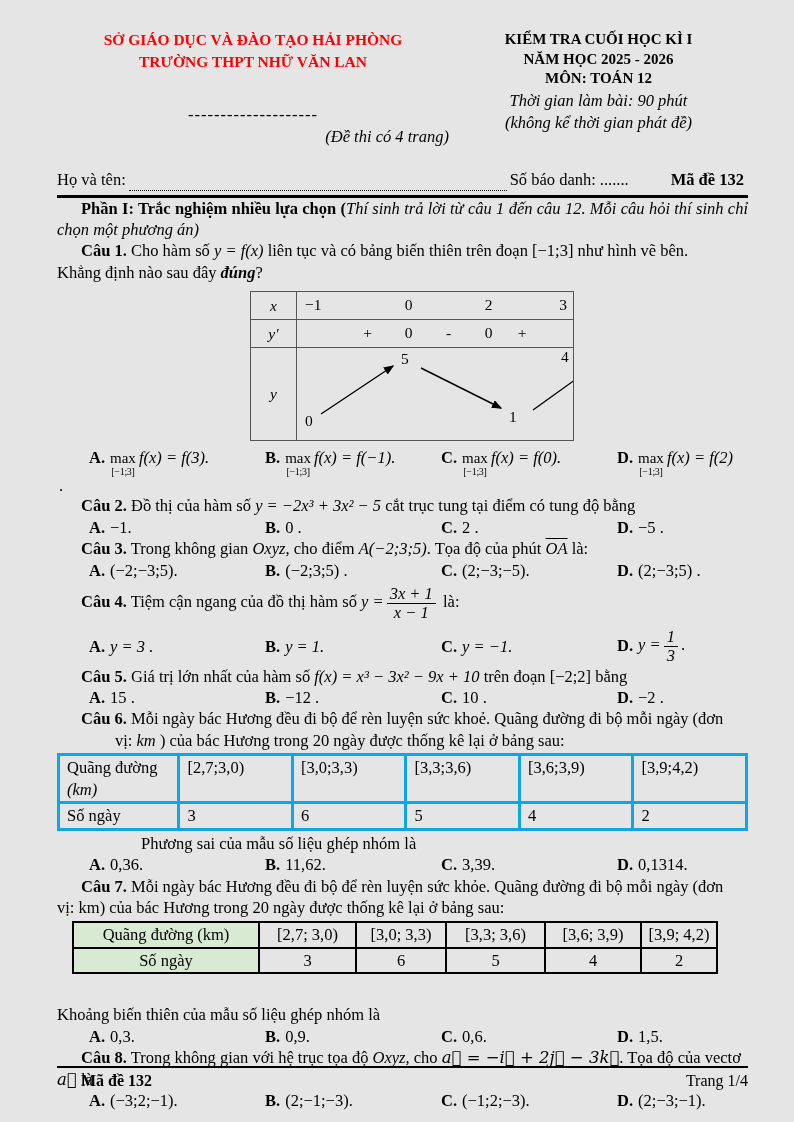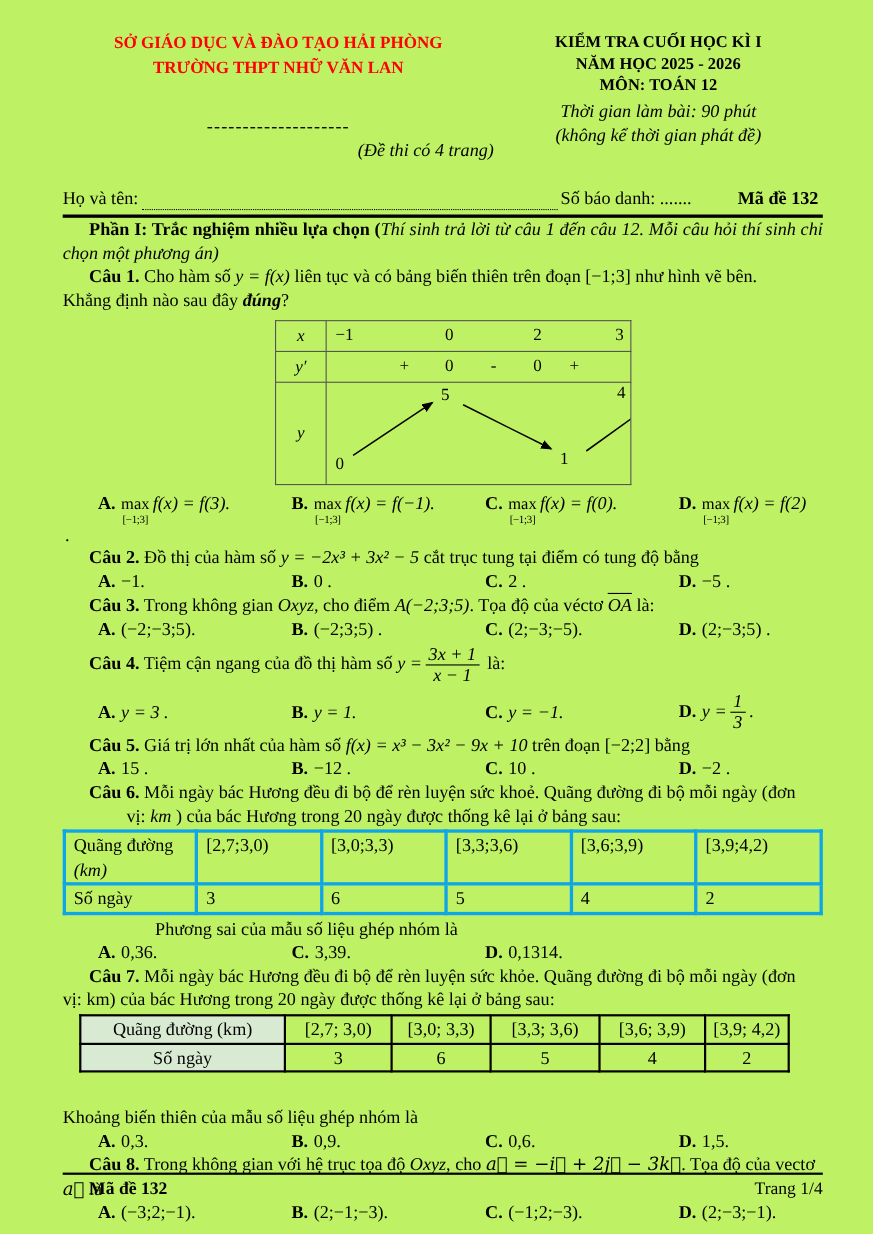--- a/index.html
+++ b/index.html
@@ -1,19 +1,19 @@
 <!DOCTYPE html>
 <html><head>
 <meta charset="utf-8">
 <style>
   * { box-sizing: border-box; }
   html,body { margin:0; padding:0; background:#ffffff; }
   .page {
     position:relative; width:794px; height:1122px; margin:0 auto;
-    background:#bef264; color:#000;
+    background:#e5e5e5; color:#000;
     font-family:"Liberation Serif","DejaVu Serif",serif;
     font-size:16.5px; line-height:1.3;
     padding:30px 46px 0 57px; overflow:hidden;
   }
   p { margin:0; }
   .b { font-weight:bold;margin-left:24px; }
   .i { font-style:italic;text-align:right; }
   .bi { font-weight:bold; font-style:italic; }
   .m { font-style:italic; }
   .just { text-align:justify; }
@@ -189,21 +189,21 @@
       <span class="opt"><span class="lt">C.</span><span>2 .</span></span>
       <span class="opt"><span class="lt">D.</span><span>−5 .</span></span>
     </div>
   </div>
 
   <div>
     <p>
       <span class="b">Câu 3.</span>
       <span>Trong không gian</span>
       <span class="m">Oxyz</span><span>, cho điểm</span>
-      <span class="m">A(−2;3;5)</span><span>. Tọa độ của véctơ</span>
+      <span class="m">A(−2;3;5)</span><span>. Tọa độ của phút</span>
       <span class="ol">OA</span>
       <span>là:</span>
     </p>
     <div class="opts">
       <span class="opt"><span class="lt">A.</span><span>(−2;−3;5).</span></span>
       <span class="opt"><span class="lt">B.</span><span>(−2;3;5) .</span></span>
       <span class="opt"><span class="lt">C.</span><span>(2;−3;−5).</span></span>
       <span class="opt"><span class="lt">D.</span><span>(2;−3;5) .</span></span>
     </div>
   </div>
@@ -266,20 +266,21 @@
         <td>6</td>
         <td>5</td>
         <td>4</td>
         <td>2</td>
       </tr>
     </tbody>
       </table>
     <p class="indent-line">Phương sai của mẫu số liệu ghép nhóm là</p>
     <div class="opts">
       <span class="opt"><span class="lt">A.</span><span>0,36.</span></span>
+      <span class="opt"><span class="lt">B.</span><span>11,62.</span></span>
       <span class="opt"><span class="lt">C.</span><span>3,39.</span></span>
       <span class="opt"><span class="lt">D.</span><span>0,1314.</span></span>
     </div>
   </div>
 
   <div>
     <p class="just">
       <span class="b">Câu 7.</span>
       <span>Mỗi ngày bác Hương đều đi bộ để rèn luyện sức khỏe. Quãng đường đi bộ mỗi ngày (đơn</span>
     </p>

